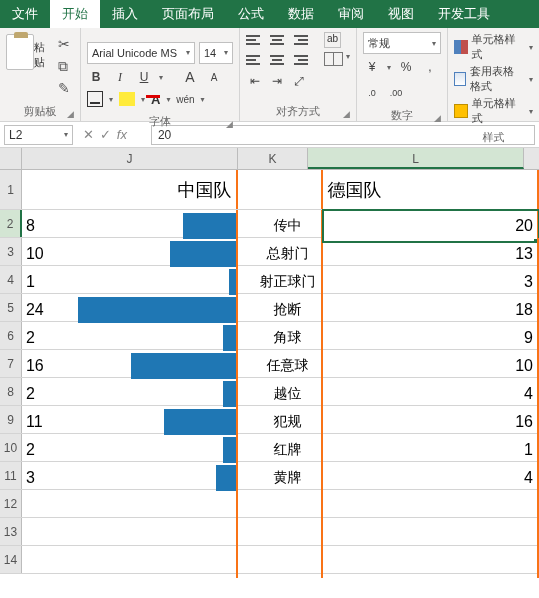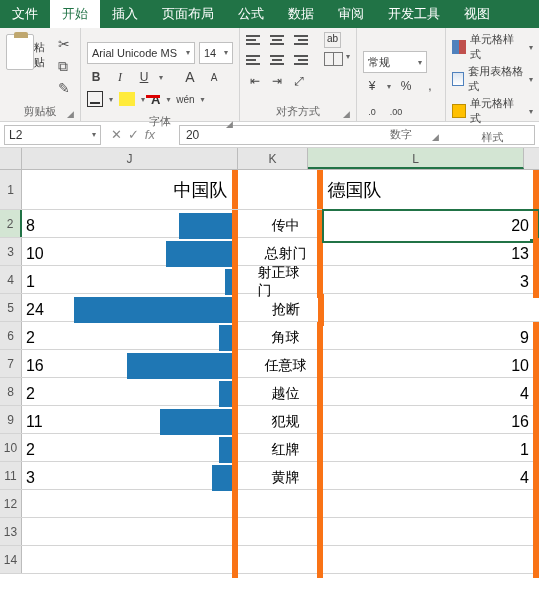--- a/index.html
+++ b/index.html
@@ -45,48 +45,48 @@
   .align-group .arow { display:flex; gap:4px; margin-bottom:4px;}
   .al { width:18px; height:16px; display:inline-flex; flex-direction:column; justify-content:center; gap:2px; cursor:pointer;}
   .al span{height:2px;background:#555;}
   .al.l span:nth-child(1){width:14px}.al.l span:nth-child(2){width:10px}.al.l span:nth-child(3){width:14px}
   .al.c span{margin:0 auto}.al.c span:nth-child(1){width:14px}.al.c span:nth-child(2){width:10px}.al.c span:nth-child(3){width:14px}
   .al.r span{margin-left:auto}.al.r span:nth-child(1){width:14px}.al.r span:nth-child(2){width:10px}.al.r span:nth-child(3){width:14px}
   .wrap-ic{font-size:10px;border:1px solid #c0c0c0; padding:0 2px;}
   .merge-ic{display:inline-flex;width:18px;height:14px;}
   .merge-ic span{flex:1;border:1px solid #777;margin:0 -0.5px;}
 
-  .num-group .numfmt{border:1px solid #c0c0c0;background:#fff;width:64px;height:22px;display:flex;align-items:center;justify-content:space-between;padding:0 4px;font-size:11px;margin-top:19px;}
+  .num-group .numfmt{border:1px solid #c0c0c0;background:#fff;width:78px;height:22px;display:flex;align-items:center;justify-content:space-between;padding:0 4px;font-size:11px;}
 
   .style-group .srow{display:flex;align-items:center;gap:4px;margin-bottom:2px;font-size:11px;color:#444;cursor:pointer;}
   .sicon{width:14px;height:14px;display:inline-block;}
   .sicon.cf{background:linear-gradient(to right,#4f81bd 50%,#c0504d 50%);}
   .sicon.tf{border:1px solid #4f81bd;background:linear-gradient(#dbe5f1,#fff);}
   .sicon.cs{background:#ffc000;border:1px solid #bf8f00;}
 
   
   .fbar { display:flex; align-items:center; height:26px; border-bottom:1px solid #d4d4d4; background:#fff; padding:2px 4px; gap:6px;}
-  .namebox { width:97px; height:20px; border:1px solid #c0c0c0; padding:0 4px; display:flex; align-items:center; justify-content:space-between; font-size:12px;}
+  .namebox { width:69px; height:20px; border:1px solid #c0c0c0; padding:0 4px; display:flex; align-items:center; justify-content:space-between; font-size:12px;}
   .fbtns { display:flex; gap:6px; padding:0 4px; color:#888;}
   .fbtns span{cursor:pointer;font-size:13px;}
   .finput { flex:1; height:20px; border:1px solid #c0c0c0; padding:0 6px; font-size:12px; display:flex; align-items:center;}
   .fdivider{width:8px;}
 
   
   .grid { position:relative; user-select:none;}
   .col-headers { display:flex; height:22px; background:#e6e6e6; border-bottom:1px solid #bcbcbc;}
   .corner { width:22px; border-right:1px solid #bcbcbc; background:#e6e6e6;}
   .ch { border-right:1px solid #bcbcbc; text-align:center; line-height:22px; font-size:12px; color:#555; background:#e6e6e6;}
   .ch.sel { background:#d3e5d3; border-bottom:2px solid #217346; }
   .rows { }
   .row { display:flex; border-bottom:1px solid #d4d4d4; height:28px; }
   .row.r1 { height:40px; }
   .rh { width:22px; border-right:1px solid #bcbcbc; background:#e6e6e6; text-align:center; font-size:12px; color:#555; display:flex; align-items:center; justify-content:center;}
   .rh.sel { background:#d3e5d3; border-right:2px solid #217346;}
-  .cell { border-right:6px solid #f97316; display:flex; align-items:center; padding:16px 4px; font-size:16px; color:#000; overflow:hidden;}
+  .cell { border-right:2px solid #f97316; display:flex; align-items:center; padding:16px 4px; font-size:16px; color:#000; overflow:hidden;}
   .cJ { width:216px; position:relative; justify-content:flex-start;}
   .cJ.hdr{justify-content:flex-end; font-size:18px;}
   .cK { width:70px; justify-content:center; font-size:14px;margin-left:16px;}
   .cL { width:216px; justify-content:flex-end;}
   .cL.hdr{justify-content:flex-start; font-size:18px;}
   .bar { position:absolute; right:0; top:3px; bottom:3px; background:#1f77b4;}
   .valtxt { position:relative; z-index:1; background:transparent;}
   .selcell { outline:2px solid #217346; outline-offset:-1px; background:#fff;}
   .selcell::after{content:"";position:absolute;right:-3px;bottom:-3px;width:6px;height:6px;background:#217346;}
 </style>
@@ -94,22 +94,22 @@
 <body>
 
 <div class="tabbar">
   <div class="tab file">文件</div>
   <div class="tab active">开始</div>
   <div class="tab">插入</div>
   <div class="tab">页面布局</div>
   <div class="tab">公式</div>
   <div class="tab">数据</div>
   <div class="tab">审阅</div>
+  <div class="tab">视图</div>
   <div class="tab">开发工具</div>
-  <div class="tab">视图</div>
   <div class="spacer"></div>
 </div>
 
 <div class="ribbon">
 
   <div class="group">
     <div class="group-body">
       <div class="clip-col">
         <div class="paste-icon"></div>
         <div class="paste-label">粘贴</div>
@@ -313,20 +313,21 @@
     <div class="cell cK">射正球门</div>
     <div class="cell cL" style="position:relative">3</div>
       </div>
       <div class="row">
         <div class="rh">5</div>
     <div class="cell cJ">
           <span class="valtxt">24</span>
           <div class="bar" style="width:158px"></div>
         </div>
     <div class="cell cK">抢断</div>
+    <div class="cell cL" style="position:relative">18</div>
       </div>
       <div class="row">
         <div class="rh">6</div>
     <div class="cell cJ">
           <span class="valtxt">2</span>
           <div class="bar" style="width:13px"></div>
         </div>
     <div class="cell cK">角球</div>
     <div class="cell cL" style="position:relative">9</div>
       </div>

